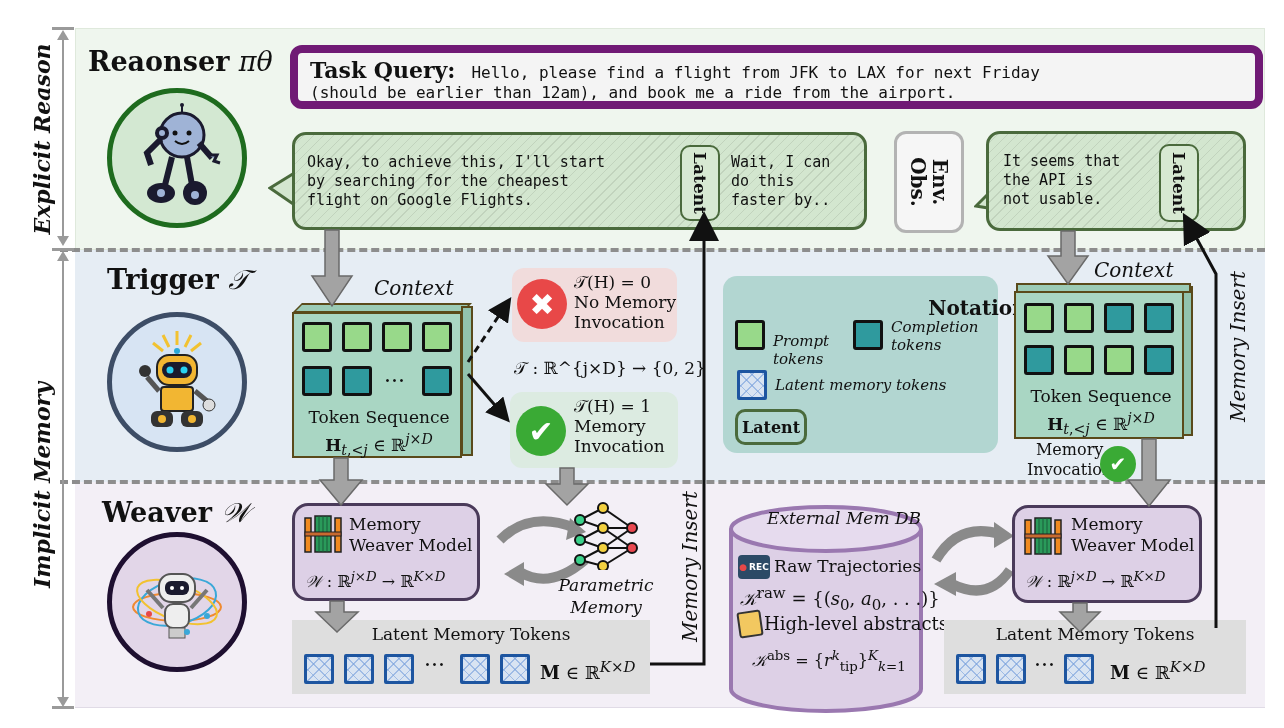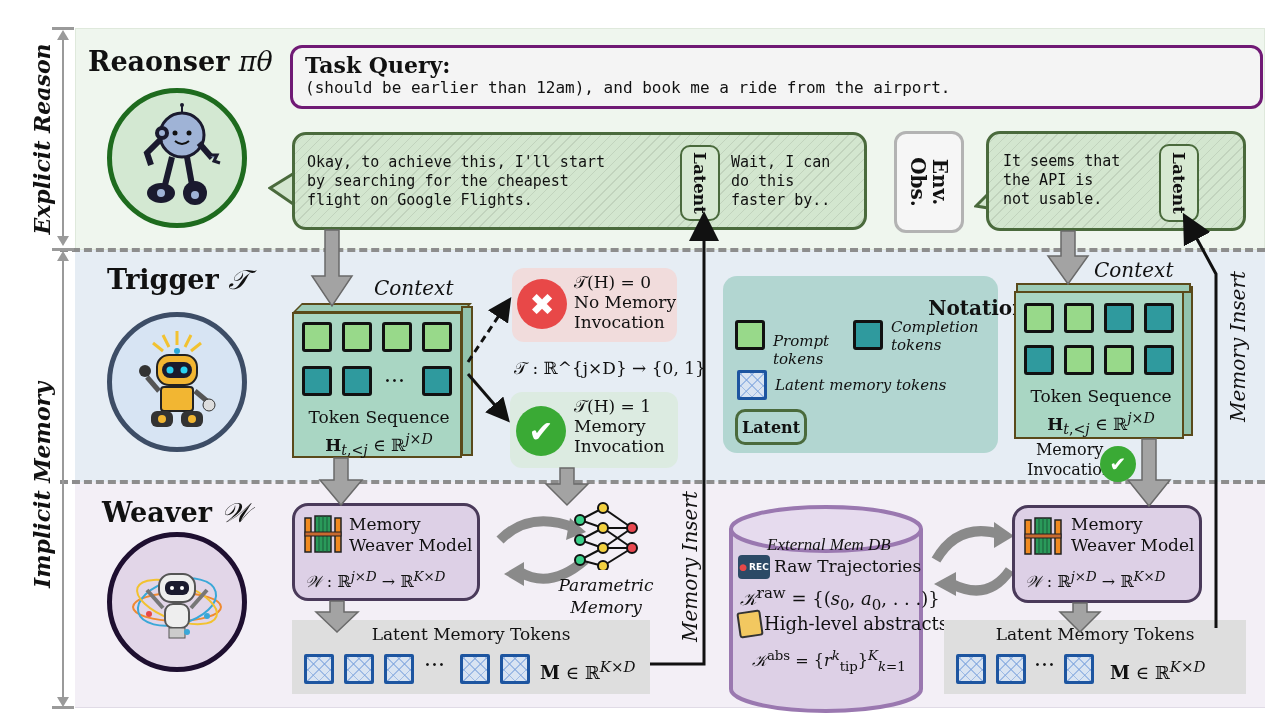--- a/index.html
+++ b/index.html
@@ -21,21 +21,21 @@
   .axis-label { position: absolute; font-family: "DejaVu Serif", serif; font-style: italic; font-weight: bold; font-size: 22px; white-space: nowrap; transform: rotate(-90deg); transform-origin: center center; }
 
   
   .sec-title { position: absolute; font-family: "DejaVu Serif", serif; font-weight: bold; font-size: 27px; white-space: nowrap; }
   .sec-title .sym { font-style: italic; font-weight: normal; font-family: "DejaVu Serif", serif; }
 
   
   .avatar { position: absolute; border-radius: 50%; display: flex; align-items: center; justify-content: center; }
 
   
-  .task-box { position: absolute; left: 290px; top: 45px; width: 973px; height: 64px; background: #f4f4f4; border: 3px solid #701a75; border-radius: 12px; padding: 4px 12px; }
+  .task-box { position: absolute; left: 290px; top: 45px; width: 973px; height: 64px; background: #f4f4f4; border: 8px solid #701a75; border-radius: 12px; padding: 4px 12px; }
   .task-label { font-family: "DejaVu Serif", serif; font-weight: bold; font-size: 22px; }
   .mono { font-family: "DejaVu Sans Mono", monospace; }
   .task-line1 { display: flex; align-items: baseline; gap: 16px; }
   .task-line1 .mono, .task-line2 { font-size: 16px; }
 
   
   .bubble { position: absolute; background-color: #d3e6cf; background-image: repeating-linear-gradient(135deg, rgba(255,255,255,0) 0 6px, rgba(160,175,155,0.35) 6px 7px); border: 3px solid #4a6a3c; border-radius: 14px; }
   .bubble-text { position: absolute; font-family: "DejaVu Sans Mono", monospace; font-size: 15px; line-height: 19px; color: #111; white-space: pre; }
   .latent-pill { position: absolute; border: 2.5px solid #4a6a3c; border-radius: 10px; background: #d7e9d2; display: flex; align-items: center; justify-content: center; }
   .latent-pill span { transform: rotate(90deg); font-family: "DejaVu Serif", serif; font-weight: bold; font-size: 17px; white-space: nowrap; }
@@ -125,20 +125,21 @@
     <ellipse cx="34" cy="90" rx="14" ry="10" fill="#1a1a2e"></ellipse>
       <circle cx="34" cy="90" r="4" fill="#9fb3d6"></circle>
     <ellipse cx="68" cy="90" rx="12" ry="12" fill="#1a1a2e"></ellipse>
       <circle cx="68" cy="92" r="4" fill="#9fb3d6"></circle>
   </svg>
 </div>
 
 <div class="task-box">
   <div class="task-line1">
     <span class="task-label">Task Query:</span>
+    <span class="mono">Hello, please find a flight from JFK to LAX for next Friday</span>
   </div>
   <div class="task-line2 mono">(should be earlier than 12am), and book me a ride from the airport.</div>
 </div>
 
 <svg class="abs" style="left:268px;top:170px;" width="30" height="40">
   <path d="M28 2 L2 18 L28 36 Z" fill="#d3e6cf" stroke="#4a6a3c" stroke-width="3"></path>
 </svg>
 <div class="bubble" style="left:292px;top:132px;width:575px;height:98px;">
   <div class="bubble-text" style="left:12px;top:18px;">Okay, to achieve this, I'll start
 by searching for the cheapest
@@ -227,21 +228,21 @@
 </svg>
 
 <div class="decision dec-no">
   <div class="dec-icon" style="left:5px;top:11px;background:#e84848;font-size:30px;">✖</div>
   <div class="dec-text" style="left:62px;top:4px;">
     <div>𝒯(H) = 0</div>
     <div>No Memory</div>
     <div>Invocation</div>
   </div>
 </div>
-<div class="abs math" style="left:514px;top:358px;font-size:17px;">𝒯 : ℝ^{j×D} → {0, 1}</div>
+<div class="abs math" style="left:514px;top:358px;font-size:17px;">𝒯 : ℝ^{j×D} → {0, 2}</div>
 <div class="decision dec-yes">
   <div class="dec-icon" style="left:6px;top:14px;background:#3aaa35;font-size:30px;">✔</div>
   <div class="dec-text" style="left:64px;top:4px;">
     <div>𝒯(H) = 1</div>
     <div>Memory</div>
     <div>Invocation</div>
   </div>
 </div>
 
 <div class="notations">
@@ -366,21 +367,21 @@
   <div class="abs serif" style="left:132px;top:32px;font-size:22px;">···</div>
   <div class="tok-latent abs" style="left:168px;top:34px;"></div>
   <div class="tok-latent abs" style="left:208px;top:34px;"></div>
   <div class="abs math" style="left:248px;top:38px;font-size:18px;"><b>M</b> ∈ ℝ<sup><i>K</i>×<i>D</i></sup></div>
 </div>
 
 <svg class="db" viewBox="0 0 198 210">
   <path d="M4 26 L4 186 A95 22 0 0 0 194 186 L194 26" fill="#ddd0e6" stroke="#9a78b0" stroke-width="4"></path>
   <ellipse cx="99" cy="26" rx="95" ry="22" fill="#e6dbee" stroke="#9a78b0" stroke-width="4"></ellipse>
 </svg>
-<div class="db-text" style="left:767px;top:535px;font-style:italic;font-family:Liberation Serif, serif;">External Mem DB</div>
+<div class="db-text" style="left:767px;top:508px;font-style:italic;">External Mem DB</div>
 <div class="abs" style="left:738px;top:555px;width:32px;height:24px;background:#2c4a66;border-radius:4px;color:#fff;font-family:'DejaVu Sans',sans-serif;font-size:9px;font-weight:bold;display:flex;align-items:center;justify-content:center;">
   <span style="color:#e84848;margin-right:2px;">●</span>
     <span>REC</span>
 </div>
 <div class="db-text" style="left:774px;top:556px;">Raw Trajectories</div>
 <div class="db-text math" style="left:740px;top:584px;font-size:18px;"><i>𝒦</i><sup>raw</sup> = {(<i>s</i><sub>0</sub>, <i>a</i><sub>0</sub>, . . .)}</div>
 <div class="abs" style="left:738px;top:611px;width:24px;height:26px;background:#f2c860;border:2px solid #333;border-radius:3px;transform:rotate(-8deg);"></div>
 <div class="db-text" style="left:764px;top:613px;font-size:18px;">High-level abstracts</div>
 <div class="db-text math" style="left:752px;top:648px;font-size:16px;"><i>𝒦</i><sup>abs</sup> = {<i>r</i><sup><i>k</i></sup><sub>tip</sub>}<sup><i>K</i></sup><sub><i>k</i>=1</sub></div>
 

